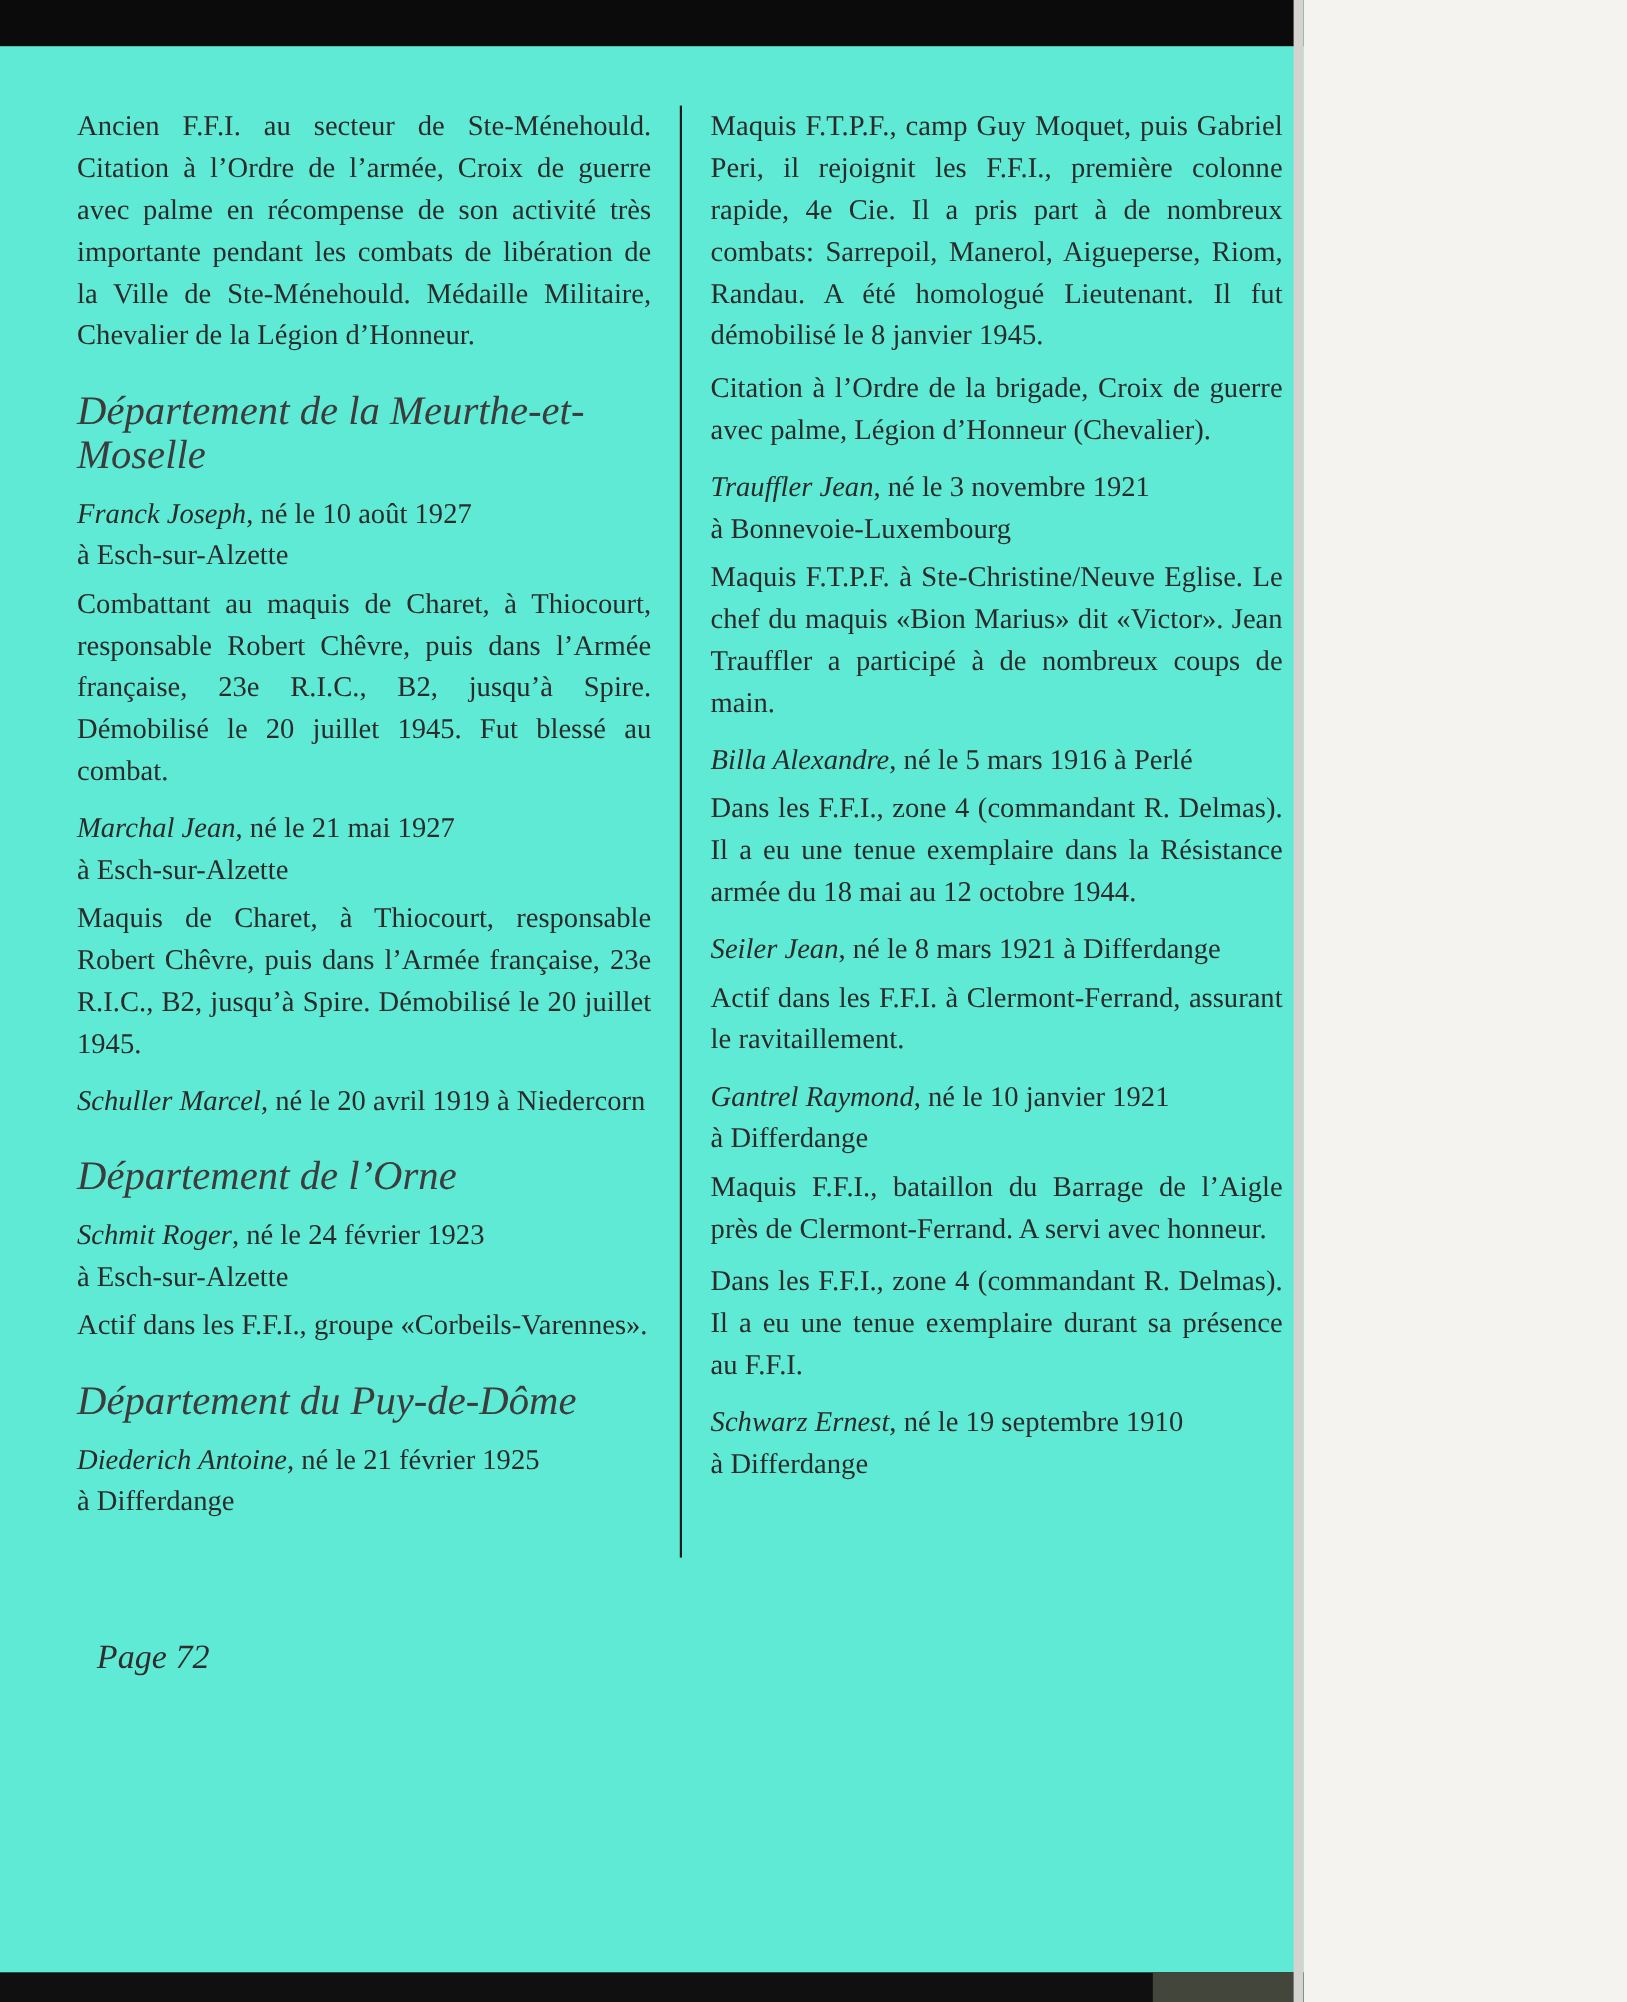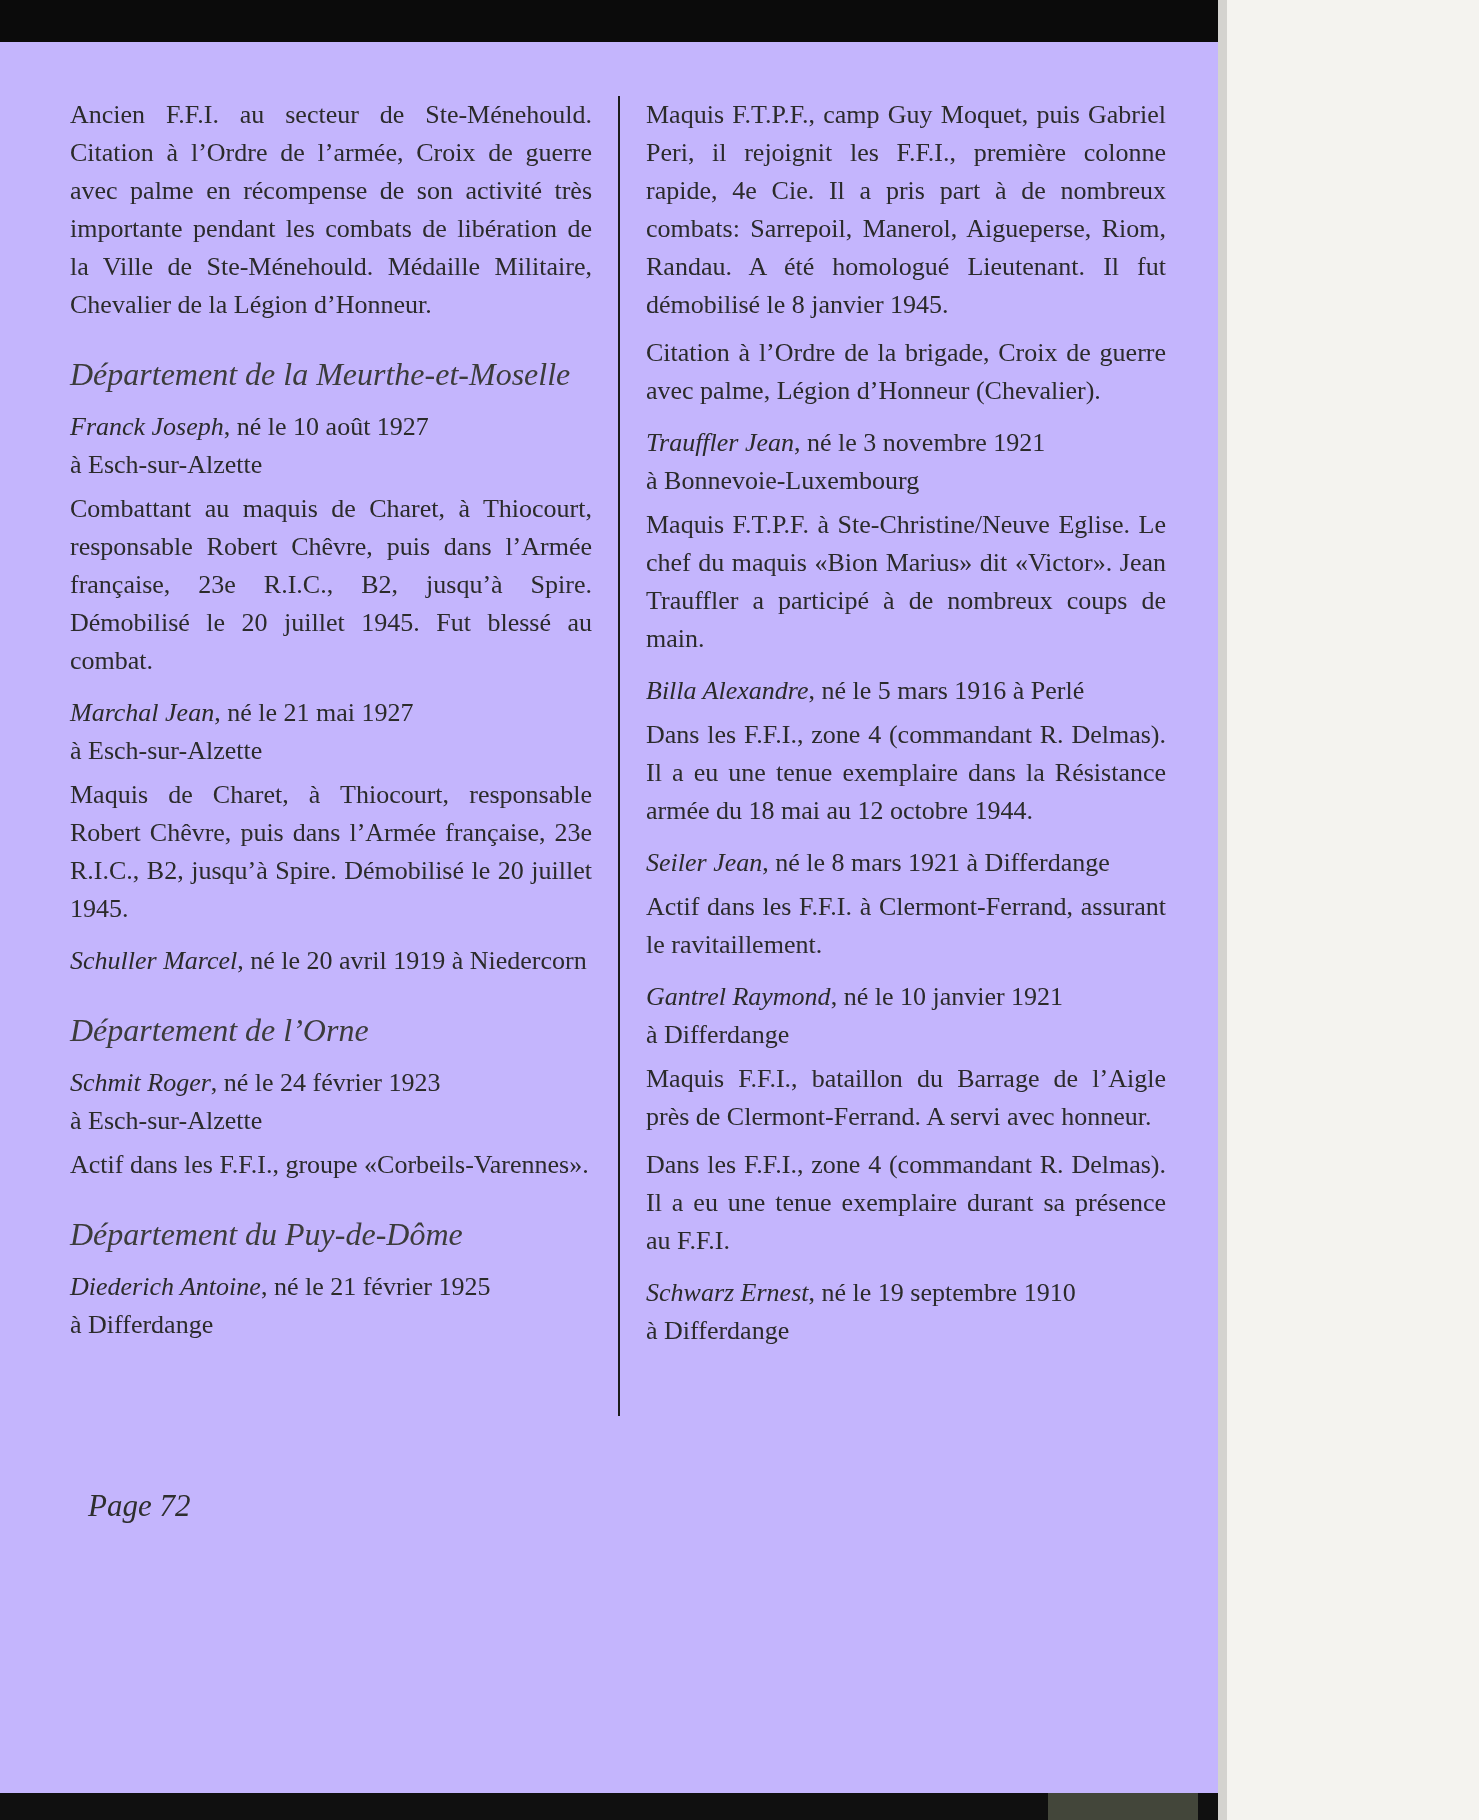--- a/index.html
+++ b/index.html
@@ -7,24 +7,23 @@
     padding: 0;
     width: 1479px;
     height: 1820px;
     background: #f4f3ef;
     font-family: "Liberation Serif", "DejaVu Serif", serif;
   }
   .page {
     position: relative;
     width: 1185px;
     height: 1820px;
-    background: #c4b5fd;
+    background: #5eead4;
     overflow: hidden;
     color: #2b2b2b;
-    padding-left: 42px;
   }
   .top-bar {
     position: absolute;
     top: 0; left: 0; right: 0;
     height: 42px;
     background: #0b0b0b;
   }
   .bottom-bar {
     position: absolute;
     bottom: 0; left: 0; right: 0;
@@ -65,21 +64,21 @@
     background: #1c1c1c;
     margin: 0 26px 0 26px;
     flex: 0 0 auto;
   }
   .block.paragraph {
     text-align: justify;
     margin: 0 0 10px 0;
   }
   .block.heading {
     font-style: italic;
-    font-size: 32px;
+    font-size: 37px;
     line-height: 40px;
     color: #3c3c3c;
     margin: 30px 0 12px 0;
   }
   .block:first-child { margin-top: 0; }
   .block.entry-header {
     margin: 14px 0 6px 0;
   }
   .entry-name { font-style: italic; }
   .entry-rest { white-space: pre-line; }

